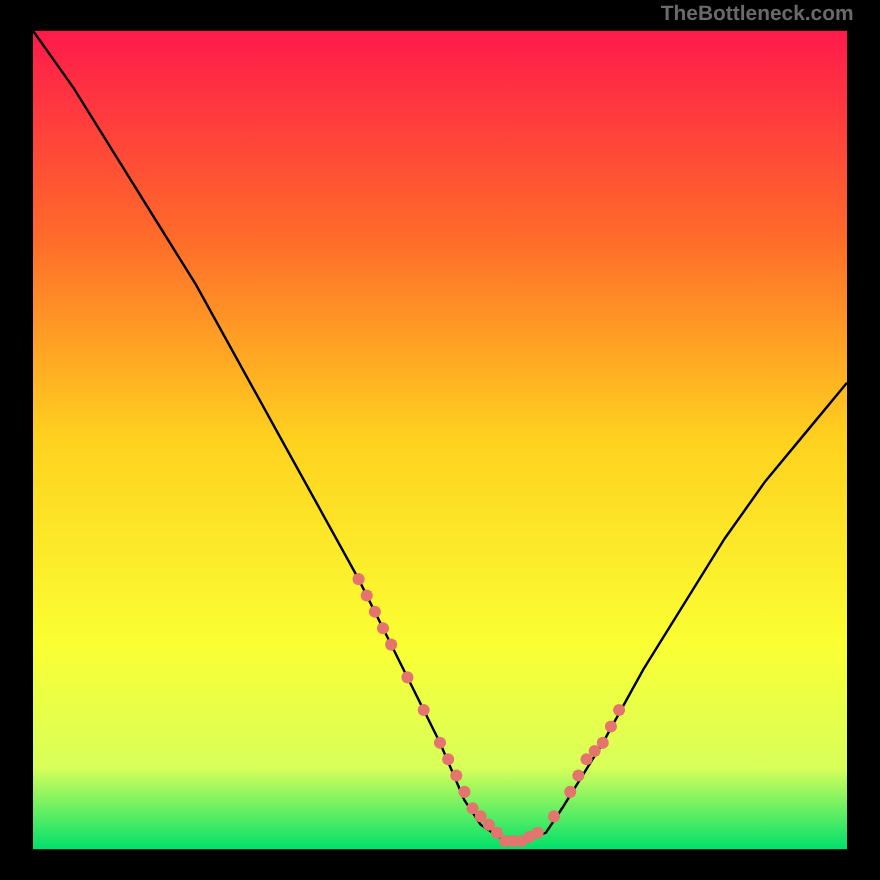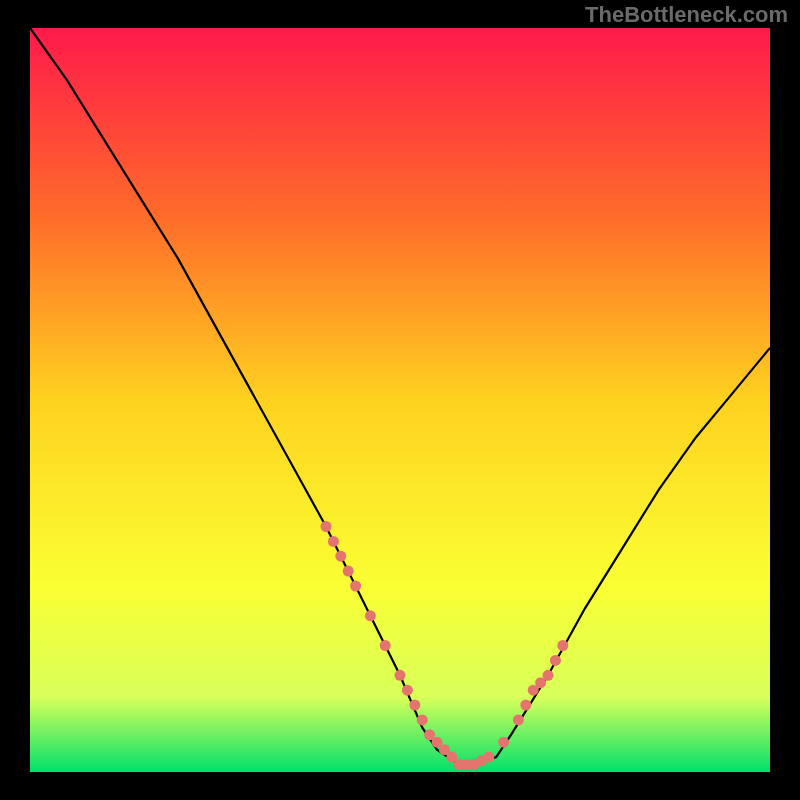--- a/index.html
+++ b/index.html
@@ -6,23 +6,23 @@
     margin: 0;
     padding: 0;
     width: 800px;
     height: 800px;
     background: #000;
     overflow: hidden;
   }
   .watermark {
     position: absolute;
     top: 2px;
-    right: 12px;
+    right: 24px;
     font-family: Arial, Helvetica, sans-serif;
-    font-size: 22px;
+    font-size: 19px;
     font-weight: bold;
     color: #6a6a6a;
     z-index: 10;
   }
   svg {
     display: block;
   }
 </style>
 </head>
 <body>

